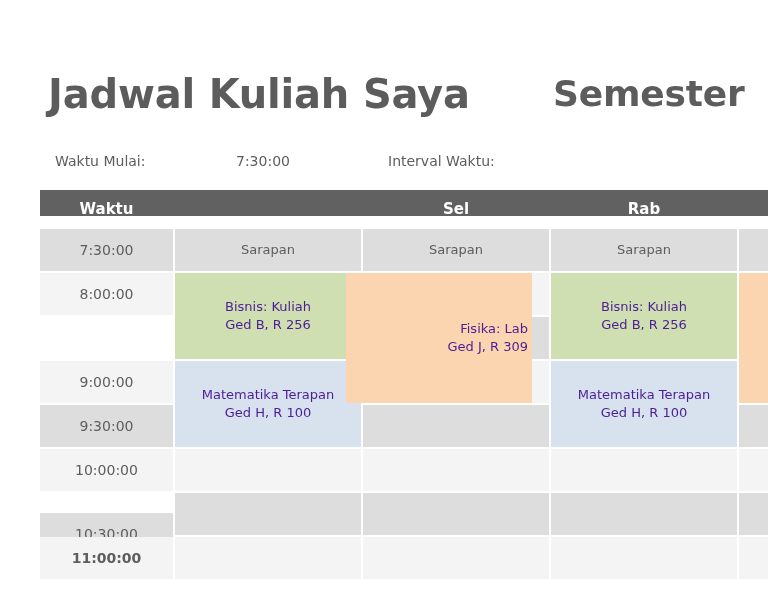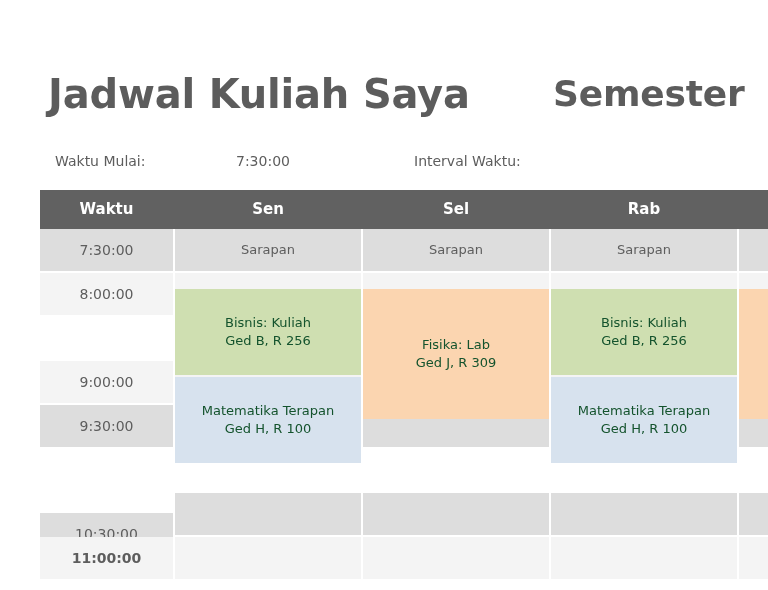--- a/index.html
+++ b/index.html
@@ -68,40 +68,40 @@
     color: #5d5d5d;
   }
   .param-row .p {
     position: absolute;
     top: 0;
     line-height: 22px;
     font-size: 14px;
   }
   .p-lbl-start  { left: 55px; }
   .p-val-start  { left: 236px; }
-  .p-lbl-int    { left: 414px; }
+  .p-lbl-int    { left: 388px; }
   .p-val-int    { left: 635px; }
   .p-unit       { left: 740px; margin-left: 29px; }
 
   
   .grid {
     position: absolute;
     left: 40px;
     top: 190px;
     width: 728px;
     height: 400px;
     overflow: hidden;
   }
 
   .head-row {
     position: absolute;
     left: 0;
     top: 0;
     width: 728px;
-    height: 39px;
+    height: 26px;
     background: #616161;
   }
   .head-cell {
     position: absolute;
     top: 0;
     height: 39px;
     line-height: 39px;
     text-align: center;
     color: #ffffff;
     font-size: 15px;
@@ -144,28 +144,27 @@
     font-size: 13px;
     color: #5d5d5d;
   }
 
   
   .event {
     position: absolute;
     box-sizing: border-box;
     text-align: center;
     font-size: 13px;
-    color: #14532d;
+    color: #4c1d95;
     display: flex;
     flex-direction: column;
     align-items: center;
     justify-content: center;
     line-height: 18px;
     padding: 0 4px;
-    margin-top: 16px;
   }
   .event .l1 { display: block; }
   .event .l2 { display: block; }
 </style>
 </head>
 <body>
 
 <div class="page">
 
   <div class="title-row">
@@ -177,21 +176,20 @@
     <span class="p p-lbl-start">Waktu Mulai:</span>
     <span class="p p-val-start">7:30:00</span>
     <span class="p p-lbl-int">Interval Waktu:</span>
     <span class="p p-val-int">30</span>
     <span class="p p-unit">(da</span>
   </div>
 
   <div class="grid">
     <div class="head-row" id="head-row">
         <div class="head-cell" style="left: 0px; width: 133px;">Waktu</div>
-        <div class="head-cell" style="left: 135px; width: 186px;">Sen</div>
         <div class="head-cell" style="left: 511px; width: 186px;">Rab</div>
         <div class="head-cell" style="left: 323px; width: 186px;">Sel</div>
         <div class="head-cell" style="left: 699px; width: 29px;"></div>
       </div>
     <div class="body-wrap" id="body-wrap">
         <div class="row" style="top: 0px;">
           <div class="cell odd time-cell" style="left: 0px; width: 133px;">7:30:00</div>
           <div class="cell odd day-cell" style="left: 135px; width: 186px;">Sarapan</div>
           <div class="cell odd day-cell" style="left: 323px; width: 186px;">Sarapan</div>
           <div class="cell odd day-cell" style="left: 511px; width: 186px;">Sarapan</div>
@@ -217,20 +215,27 @@
           <div class="cell even day-cell" style="left: 511px; width: 186px;"></div>
           <div class="cell even day-cell" style="left: 699px; width: 29px;"></div>
         </div>
         <div class="row" style="top: 176px;">
           <div class="cell odd time-cell" style="left: 0px; width: 133px;">9:30:00</div>
           <div class="cell odd day-cell" style="left: 135px; width: 186px;"></div>
           <div class="cell odd day-cell" style="left: 323px; width: 186px;"></div>
           <div class="cell odd day-cell" style="left: 511px; width: 186px;"></div>
           <div class="cell odd day-cell" style="left: 699px; width: 29px;"></div>
         </div>
+        <div class="row" style="top: 220px;">
+          <div class="cell even time-cell" style="left: 0px; width: 133px;">10:00:00</div>
+          <div class="cell even day-cell" style="left: 135px; width: 186px;"></div>
+          <div class="cell even day-cell" style="left: 323px; width: 186px;"></div>
+          <div class="cell even day-cell" style="left: 511px; width: 186px;"></div>
+          <div class="cell even day-cell" style="left: 699px; width: 29px;"></div>
+        </div>
         <div class="row" style="top: 264px;">
           <div class="cell odd time-cell" style="left: 0px; width: 133px; margin-top: 20px;">10:30:00</div>
           <div class="cell odd day-cell" style="left: 135px; width: 186px;"></div>
           <div class="cell odd day-cell" style="left: 323px; width: 186px;"></div>
           <div class="cell odd day-cell" style="left: 511px; width: 186px;"></div>
           <div class="cell odd day-cell" style="left: 699px; width: 29px;"></div>
         </div>
         <div class="row" style="top: 308px; font-weight: bold;">
           <div class="cell even time-cell" style="left: 0px; width: 133px;">11:00:00</div>
           <div class="cell even day-cell" style="left: 135px; width: 186px;"></div>
@@ -239,21 +244,21 @@
           <div class="cell even day-cell" style="left: 699px; width: 29px;"></div>
         </div>
         <div class="event" style="left: 135px; width: 186px; top: 44px; height: 86px; background: rgb(207, 223, 177);">
           <span class="l1">Bisnis: Kuliah</span>
           <span class="l2">Ged B, R 256</span>
         </div>
         <div class="event" style="left: 135px; width: 186px; top: 132px; height: 86px; background: rgb(215, 226, 238);">
           <span class="l1">Matematika Terapan</span>
           <span class="l2">Ged H, R 100</span>
         </div>
-        <div class="event" style="left: 323px; width: 186px; top: 44px; height: 130px; background: rgb(251, 213, 176);">
+        <div class="event" style="left: 306px; width: 186px; top: 44px; height: 130px; background: rgb(251, 213, 176); align-items: flex-end;">
           <span class="l1">Fisika: Lab</span>
           <span class="l2">Ged J, R 309</span>
         </div>
         <div class="event" style="left: 511px; width: 186px; top: 44px; height: 86px; background: rgb(207, 223, 177);">
           <span class="l1">Bisnis: Kuliah</span>
           <span class="l2">Ged B, R 256</span>
         </div>
         <div class="event" style="left: 511px; width: 186px; top: 132px; height: 86px; background: rgb(215, 226, 238);">
           <span class="l1">Matematika Terapan</span>
           <span class="l2">Ged H, R 100</span>

